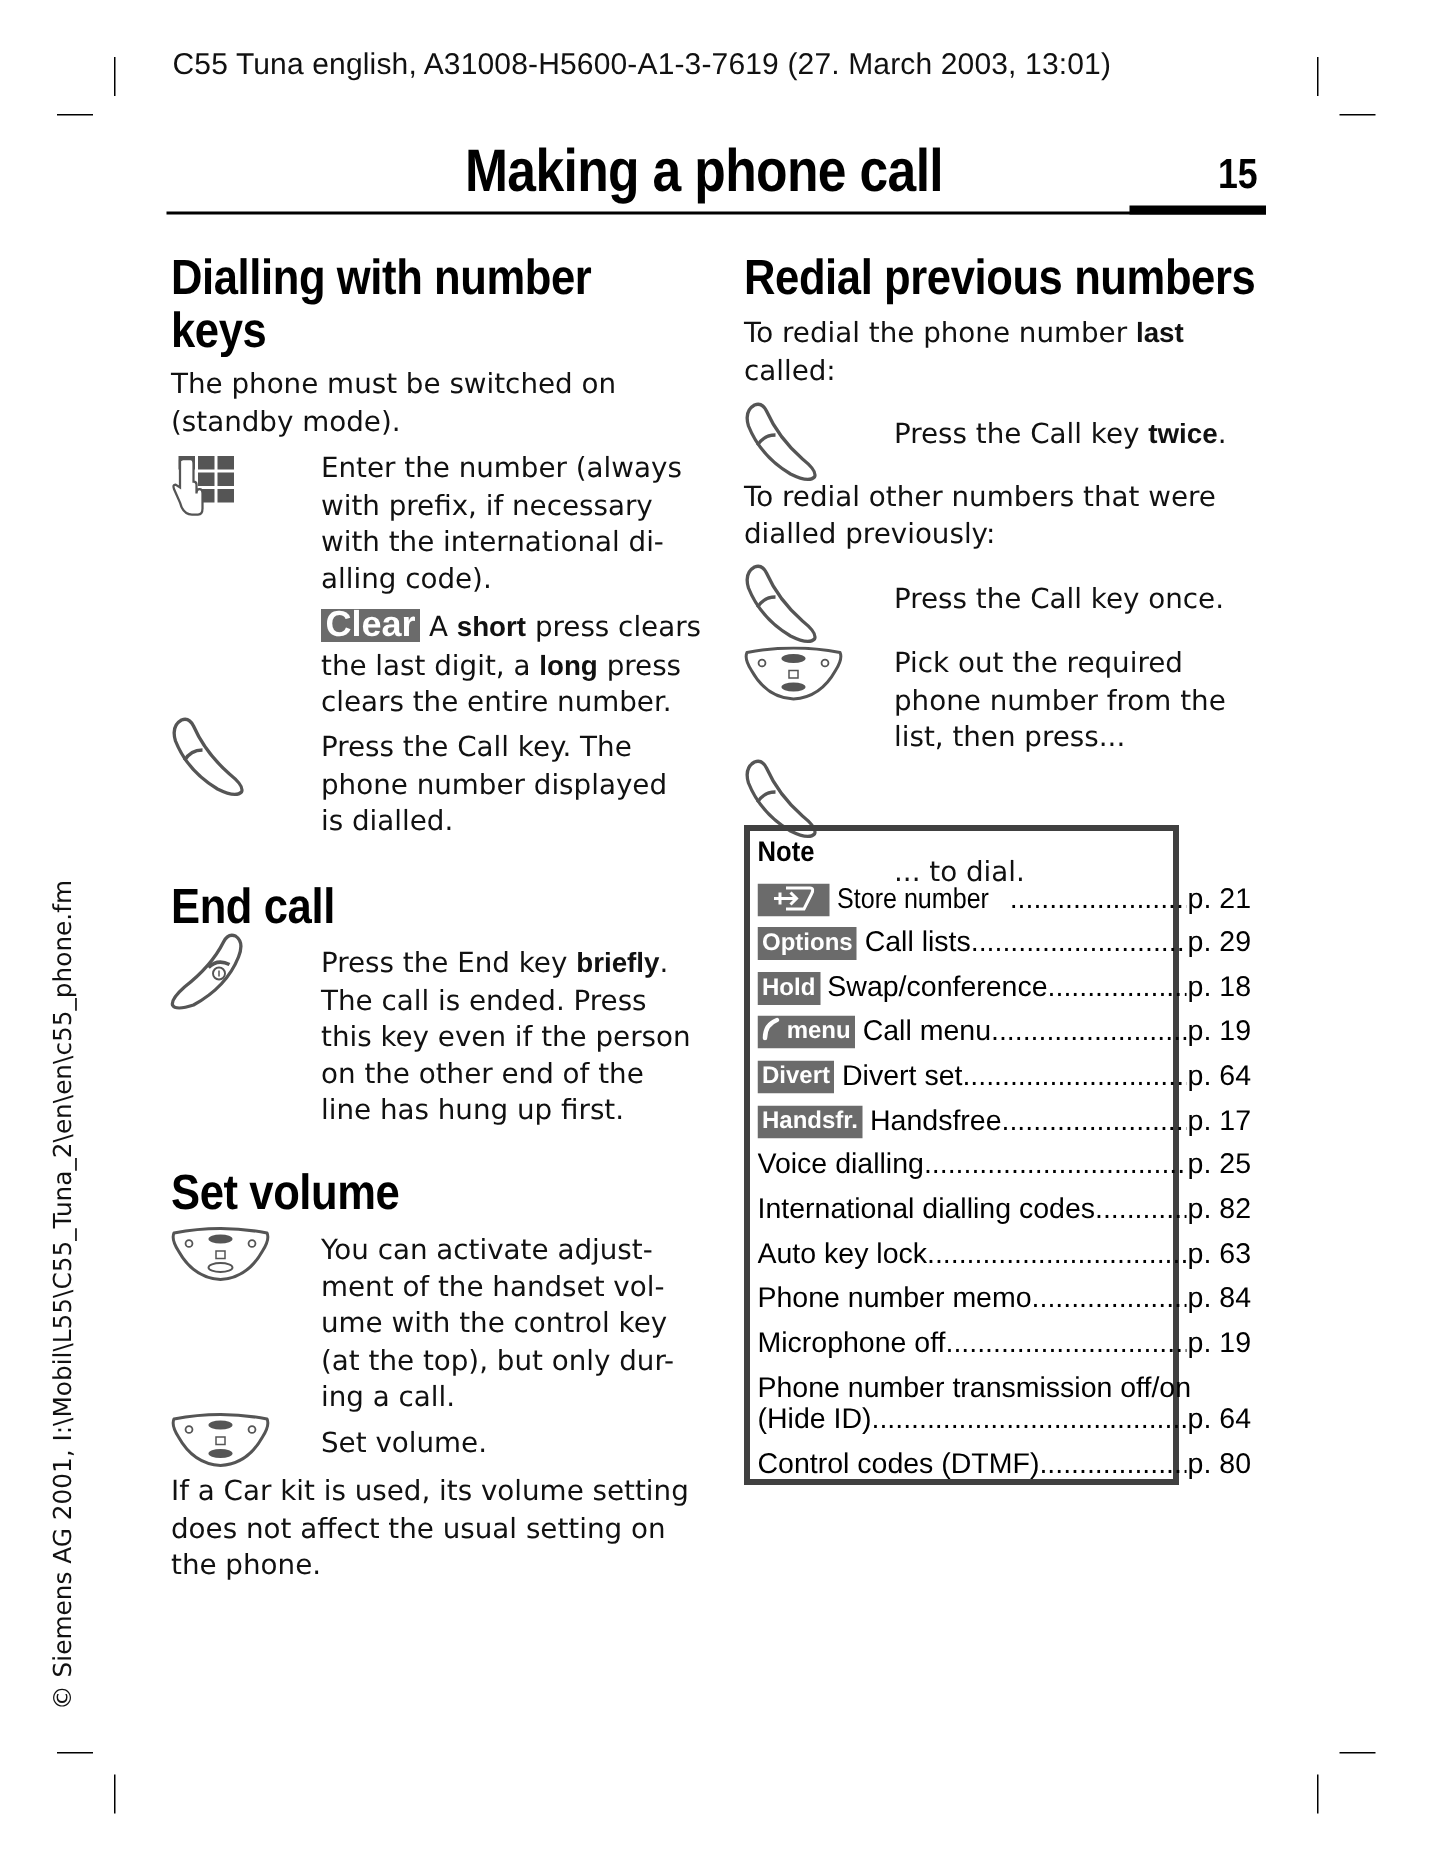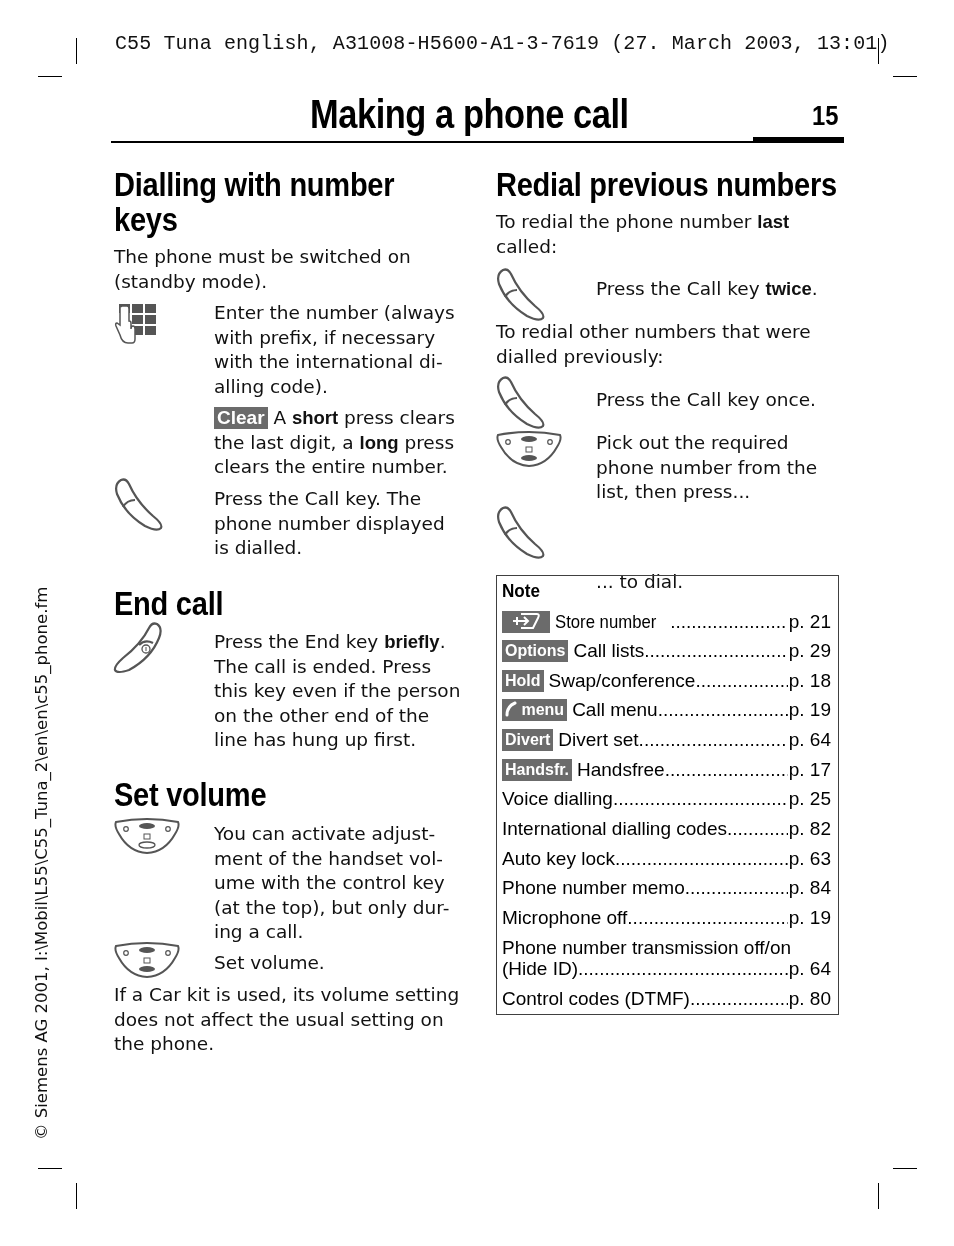--- a/index.html
+++ b/index.html
@@ -1,37 +1,37 @@
 <!DOCTYPE html>
 <html><head>
 <meta charset="utf-8">
 <style>
   html, body { margin:0; padding:0; background:#fff; }
   body { width:954px; height:1246px; position:relative; overflow:hidden; color:#000;
          font-family:"DejaVu Sans", sans-serif; }
   .crop { position:absolute; background:#000; }
-  .header-line { position:absolute; left:115px; top:32px; font-family:Liberation Mono, monospace;
+  .header-line { position:absolute; left:115px; top:32px; font-family:Liberation Sans, sans-serif;
                  font-size:20px; letter-spacing:0.1px; color:#111; }
   .page-title { position:absolute; left:310px; top:92px; font-family:"Liberation Sans", sans-serif;
                 font-weight:bold; font-size:40px; transform:scaleX(0.86); transform-origin:left top; letter-spacing:-0.5px; }
   .page-number { position:absolute; left:812px; top:100px; font-family:"Liberation Sans", sans-serif;
                  font-weight:bold; font-size:28px; transform:scaleX(0.85); transform-origin:left top; }
   .title-rule { position:absolute; left:111px; top:141px; width:733px; height:2px; background:#000; }
   .title-rule-thick { position:absolute; left:753px; top:137px; width:91px; height:6px; background:#000; }
 
   .h2 { position:absolute; font-family:"Liberation Sans", sans-serif; font-weight:bold; font-size:33px;
         line-height:35px; transform:scaleX(0.88); transform-origin:left top; letter-spacing:-0.3px; margin:0; }
   .body-text { position:absolute; font-size:18.5px; line-height:24.5px; color:#111; }
   .body-text b { font-family:"Liberation Sans", sans-serif; font-weight:bold; font-size:18.5px; }
   .icon { position:absolute; }
   .softkey { display:inline-block; background:#6b6b6b; color:#fff; font-family:"Liberation Sans", sans-serif;
-             font-weight:bold; font-size:19px; line-height:22px; padding:0 3px; }
-
-  .note-box { position:absolute; left:496px; top:575px; width:343px; height:440px;
-              border:1px solid #404040; box-sizing:border-box; }
+             font-weight:bold; font-size:24px; line-height:22px; padding:0 3px; }
+
+  .note-box { position:absolute; left:496px; top:550px; width:290px; height:440px;
+              border:4px solid #404040; box-sizing:border-box; }
   .note-title { position:absolute; left:5px; top:4px; font-family:"Liberation Sans", sans-serif;
                 font-weight:bold; font-size:19px; transform:scaleX(0.9); transform-origin:left top; }
   .note-row { position:absolute; left:5px; width:329px; display:flex; align-items:flex-end;
               font-family:"Liberation Sans", sans-serif; font-size:19px; line-height:22px; white-space:nowrap; overflow:hidden; }
   .note-row .lbl { transform-origin:left; }
   .note-row .dots { flex:1; overflow:hidden; white-space:nowrap; letter-spacing:0px; }
   .note-row .pg { margin-left:1px; }
   .note-key { display:inline-block; background:#6b6b6b; color:#fff; font-weight:bold; padding:0 3px;
               margin-right:5px; font-size:16px; line-height:22px; height:22px; }
   .narrow { display:inline-block; transform:scaleX(0.88); transform-origin:left; }

